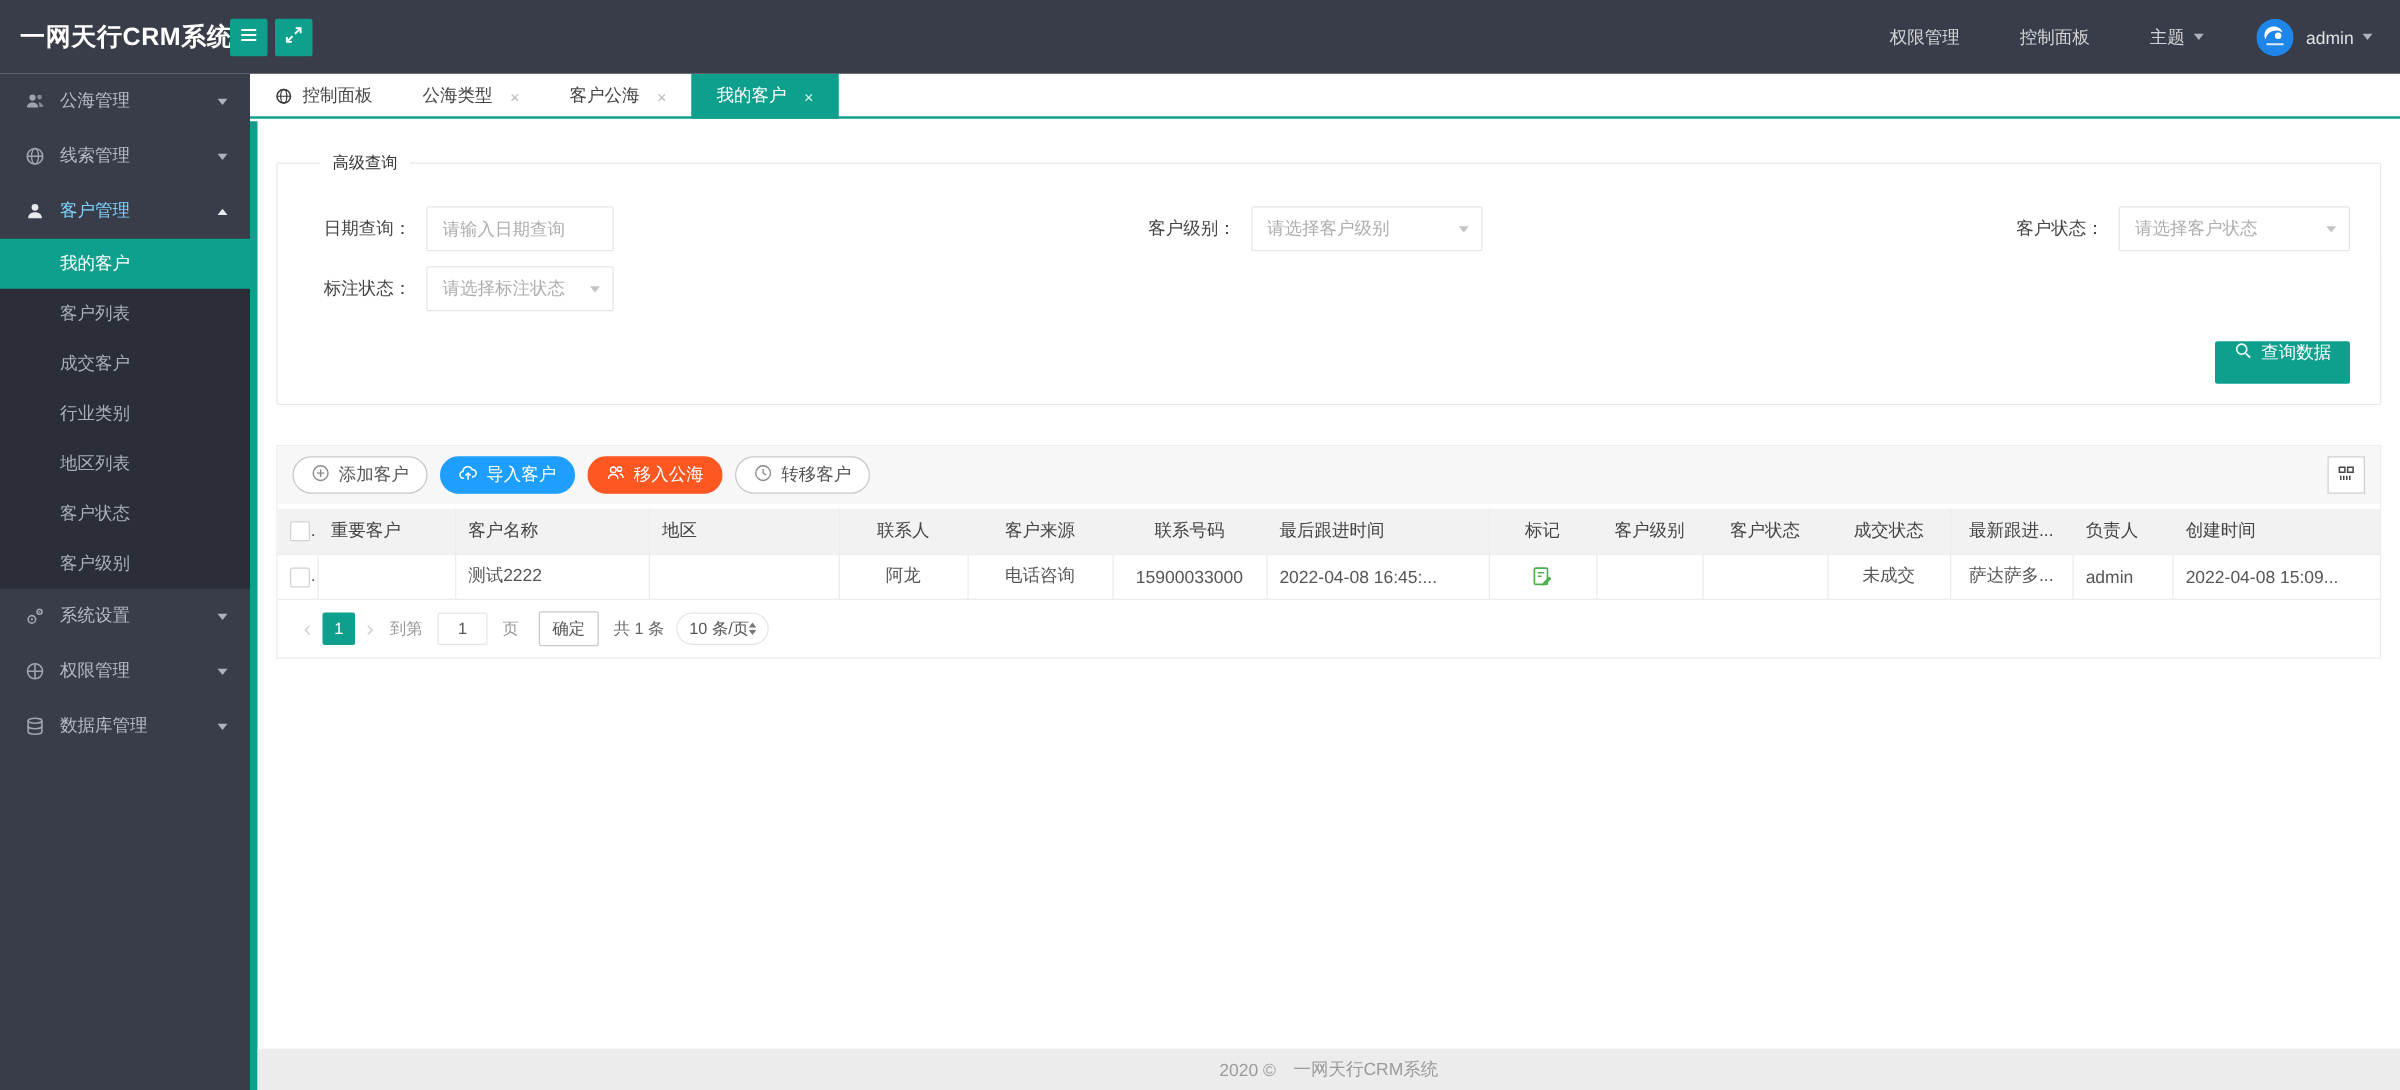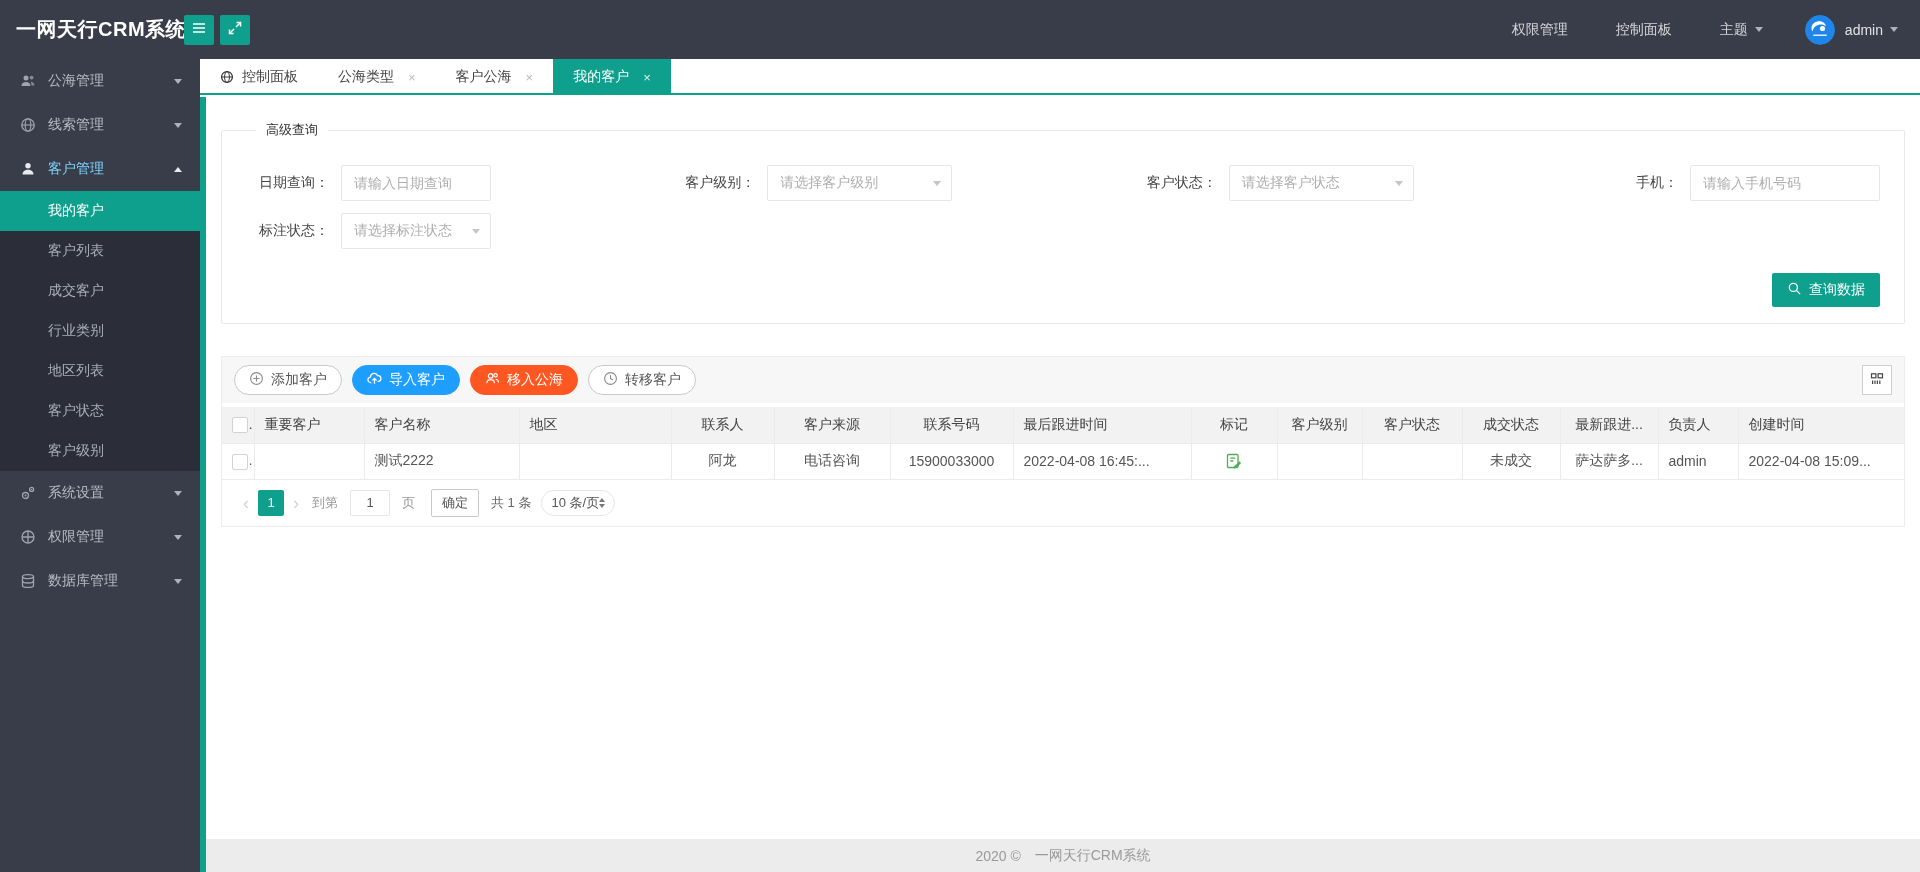--- a/index.html
+++ b/index.html
@@ -51,21 +51,21 @@
   .f-row{display:flex;align-items:center;justify-content:space-between;margin-top:12px}
   .f-row.single{justify-content:flex-start}
   .f-item{display:flex;align-items:center}
   .f-label{width:95px;text-align:right;padding-right:12px;color:#444;white-space:nowrap;flex:none}
   .f-input{height:36px;border:1px solid var(--border);border-radius:2px;padding:0 12px;font-size:14px;color:#333;outline:none;font-family:Liberation Sans, sans-serif}
   .f-input::placeholder{color:#AEAEAE}
   .w150{width:150px}.w185{width:185px}.w190{width:190px}
   .f-select{height:36px;border:1px solid var(--border);border-radius:2px;display:flex;align-items:center;padding:0 28px 0 12px;color:#AEAEAE;position:relative;cursor:pointer;background:#fff}
   .f-select .caret{position:absolute;right:10px;border-top-color:#C4C4C4;margin:0}
   .f-submit{display:flex;justify-content:flex-end;margin-top:24px}
-  .btn-query{height:34px;background:var(--teal);color:#fff;border:none;border-radius:2px;padding:0 15px;font-size:14px;display:flex;align-items:center;gap:7px;cursor:pointer;font-family:inherit}
+  .btn-query{height:34px;background:var(--teal);color:#fff;border:none;border-radius:2px;padding:0 15px;font-size:14px;display:flex;align-items:flex-start;gap:7px;cursor:pointer;font-family:inherit}
   .btn-query svg{width:15px;height:15px}
 
   
   .card{margin:32px 15px 0;border:1px solid #EDEDED}
   .toolbar{height:46px;background:#F7F7F7;display:flex;align-items:center;padding:0 12px}
   .pill{height:30px;border-radius:15px;display:inline-flex;align-items:center;gap:7px;padding:0 14px;font-size:14px;margin-right:10px;border:1px solid #C9C9C9;background:#fff;color:#555;cursor:pointer;font-family:inherit}
   .pill svg{width:15px;height:15px}
   .pill.blue{background:var(--blue);border-color:var(--blue);color:#fff}
   .pill.orange{background:var(--orange);border-color:var(--orange);color:#fff}
   .grid-btn{margin-left:auto;width:30px;height:30px;border:1px solid #CFCFCF;background:#fff;display:flex;align-items:center;justify-content:center;cursor:pointer}
@@ -276,24 +276,20 @@
             <span>请选择客户级别</span>
             <i class="caret"></i>
           </div>
         </div>
         <div class="f-item">
           <span class="f-label">客户状态：</span>
           <div class="f-select w185">
             <span>请选择客户状态</span>
             <i class="caret"></i>
           </div>
-        </div>
-        <div class="f-item">
-          <span class="f-label">手机：</span>
-          <input class="f-input w190" placeholder="请输入手机号码" style="">
         </div>
       </div>
       <div class="f-row single">
         <div class="f-item">
           <span class="f-label">标注状态：</span>
           <div class="f-select w150">
             <span>请选择标注状态</span>
             <i class="caret"></i>
           </div>
         </div>

